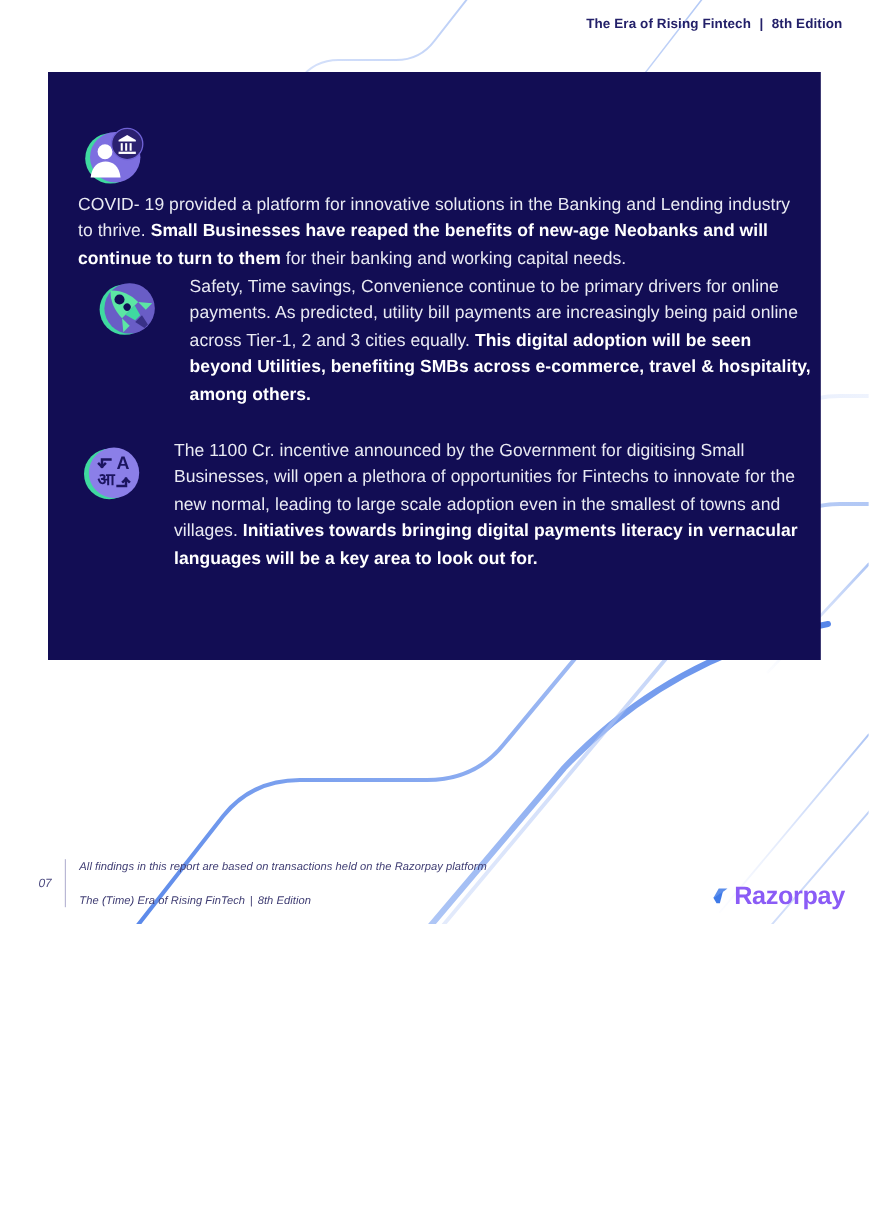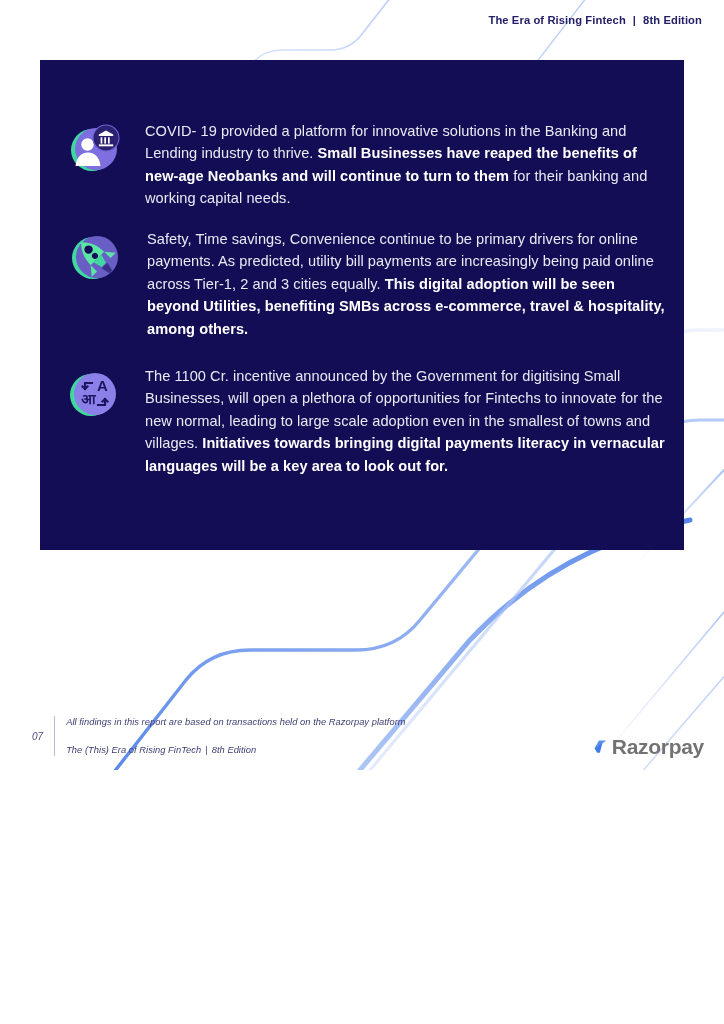--- a/index.html
+++ b/index.html
@@ -79,22 +79,22 @@
     font-size: 14.6px;
     line-height: 22.4px;
     font-weight: 400;
     letter-spacing: 0.05px;
   }
   .insight .body b {
     color: #ffffff;
     font-weight: bold;
   }
 
-  #insight-0 { left: 25px; top: 60px;  width: 600px; }
-  #insight-1 { left: 27px; top: 168px; width: 600px; }
+  #insight-0 { left: 25px; top: 42px;  width: 600px; flex-direction: column; }
+  #insight-1 { left: 38px; top: 168px; width: 600px; }
   #insight-2 { left: 25px; top: 305px; width: 600px; }
 
   
   #footer {
     position: absolute;
     left: 32px;
     bottom: 14px;
     z-index: 6;
     display: flex;
     align-items: center;
@@ -134,21 +134,21 @@
     bottom: 13px;
     z-index: 6;
     display: flex;
     align-items: center;
     gap: 3px;
   }
   #logo .mark { display: block; }
   #logo .word {
     font-size: 21px;
     font-weight: bold;
-    color: #737373;
+    color: #8b5cf6;
     letter-spacing: -0.3px;
     line-height: 1;
   }
 </style>
 </head>
 <body>
 
 <div id="page">
 
   <svg id="bg-decor" viewBox="0 0 724 1024" width="724" height="1024" fill="none">
@@ -268,21 +268,21 @@
       </div>
     </div>
   </div>
 
   <div id="footer">
     <div class="pageno">07</div>
     <div class="fdiv"></div>
     <div class="ftext">
       <div>All findings in this report are based on transactions held on the Razorpay platform</div>
       <div>
-        <span>The (This) Era of Rising FinTech</span><span class="sub-sep">|</span><span>8th Edition</span>
+        <span>The (Time) Era of Rising FinTech</span><span class="sub-sep">|</span><span>8th Edition</span>
       </div>
     </div>
   </div>
 
   <div id="logo">
     <svg class="mark" viewBox="0 0 22 24" width="17" height="19">
       <path d="M3.2 14.2 L13.5 7.4 L10.2 20 L6.6 20 Z" fill="#3f7ae8"></path>
       <path d="M9.0 4.2 L18.4 4.2 L12.0 9.0 L3.2 14.4 Z" fill="#3f7ae8" opacity="0.85"></path>
       <path d="M6.6 20 L10.2 20 L15.2 1.5 L12.6 3.5 Z" fill="#1c2b6b" opacity="0.0"></path>
     </svg>

